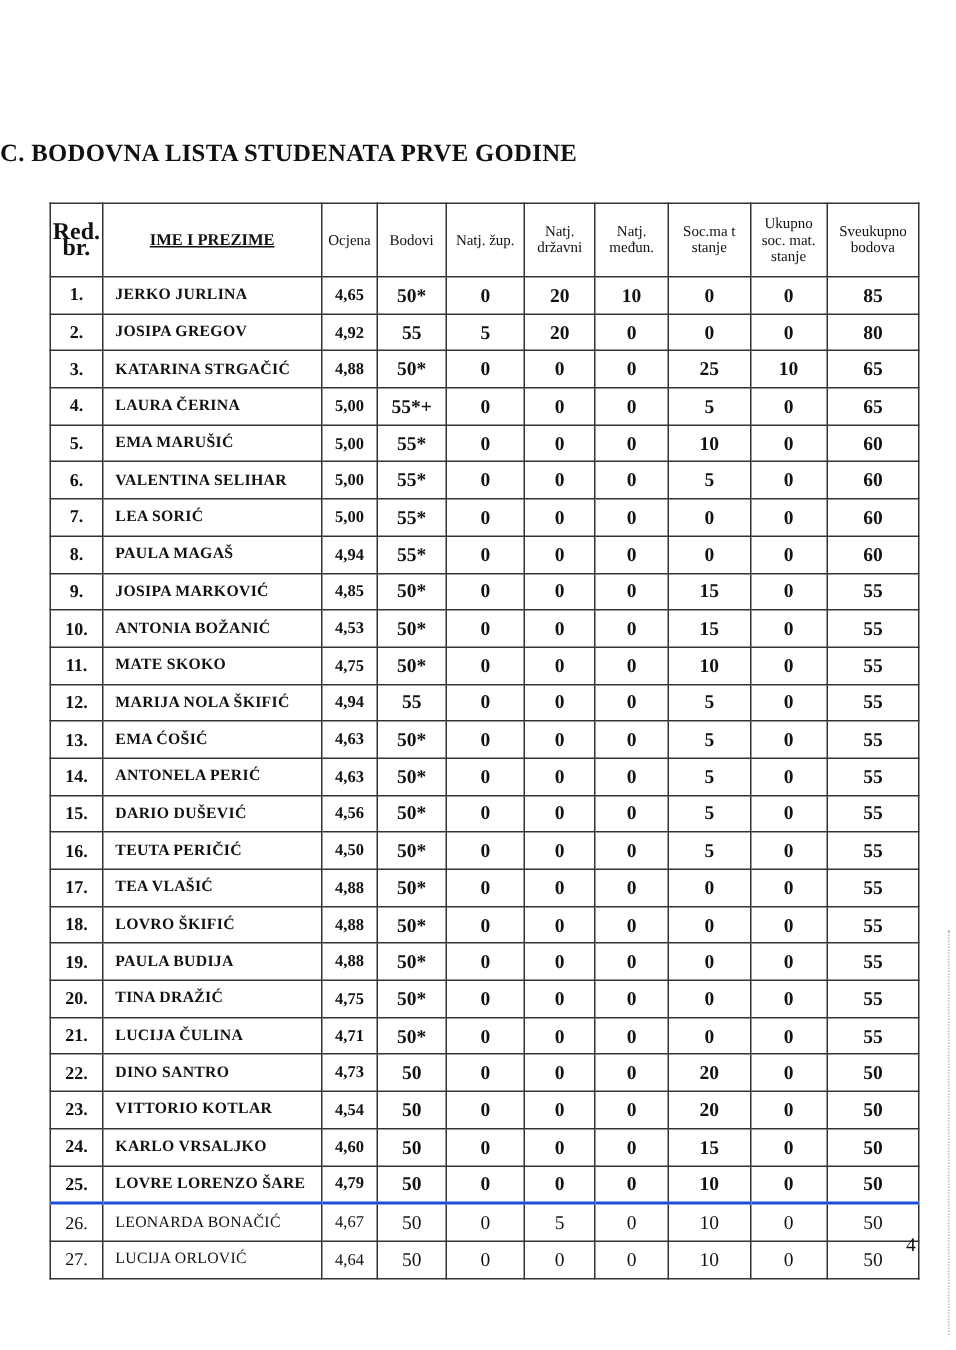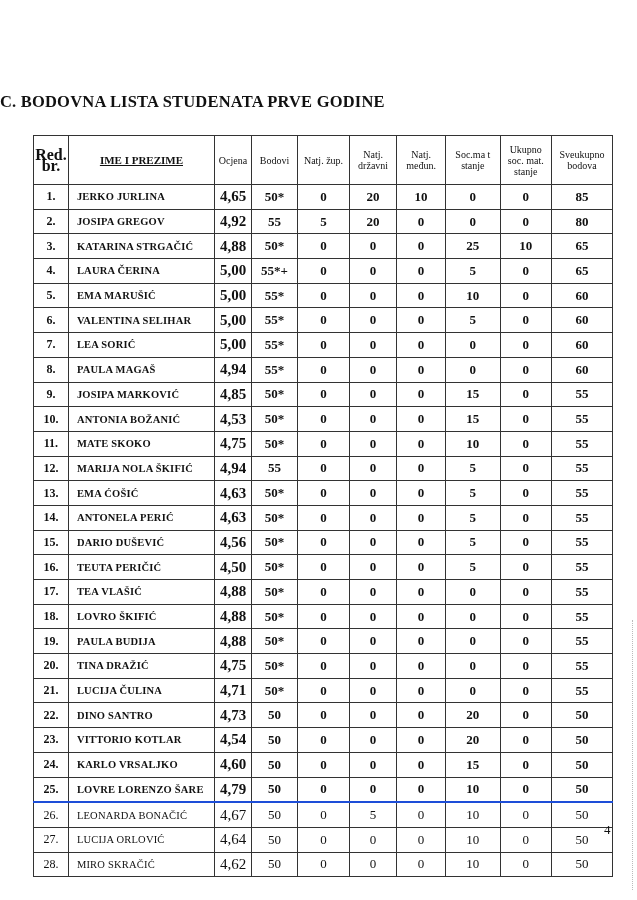--- a/index.html
+++ b/index.html
@@ -6,21 +6,21 @@
   body { width: 637px; height: 900px; position: relative; overflow: hidden; font-family: "Liberation Serif", "DejaVu Serif", serif; color: #111; }
   .title { position: absolute; top: 92px; left: 0; width: 560px; font-size: 16.5px; font-weight: bold; letter-spacing: 0.2px; }
   table { position: absolute; top: 135px; left: 33px; border-collapse: collapse; table-layout: fixed; width: 580px; }
   td, th { border: 1px solid #333; text-align: center; padding: 0; overflow: hidden; white-space: nowrap; }
   th { height: 48px; font-weight: bold; font-size: 16px; line-height: 11px; white-space: normal; }
   th.name { font-size: 11px; text-decoration: underline; }
   th.small { font-weight: normal; font-size: 10px; }
   td { height: 23.7px; font-size: 13px; font-weight: bold; }
   td.num { font-size: 12px; }
   td.name { text-align: left; padding-left: 8px; font-size: 10.5px; letter-spacing: 0.2px; }
-  td.grade { font-size: 15px; }
+  td.grade { font-size: 11px; }
   tr.plain td { font-weight: normal; }
   tr.sep td { border-top: 2px solid #1d4ed8; }
   .page-number { position: absolute; top: 822px; left: 604px; font-size: 13px; }
   .scan-edge { position: absolute; left: 632px; top: 620px; width: 0; height: 270px; border-left: 1px dotted #bbb; }
 </style>
 </head>
 <body>
 
 <div class="title">C.  BODOVNA LISTA STUDENATA PRVE GODINE</div>
 
@@ -369,29 +369,17 @@
         <td class="name">LUCIJA ORLOVIĆ</td>
         <td class="grade">4,64</td>
         <td>50</td>
         <td>0</td>
         <td>0</td>
         <td>0</td>
         <td>10</td>
         <td>0</td>
         <td>50</td>
       </tr>
-      <tr class="plain">
-        <td class="num">28.</td>
-        <td class="name">MIRO SKRAČIĆ</td>
-        <td class="grade">4,62</td>
-        <td>50</td>
-        <td>0</td>
-        <td>0</td>
-        <td>0</td>
-        <td>10</td>
-        <td>0</td>
-        <td>50</td>
-      </tr>
     </tbody>
 </table>
 
 <div class="page-number">4</div>
 <div class="scan-edge"></div>
 
 </body></html>

